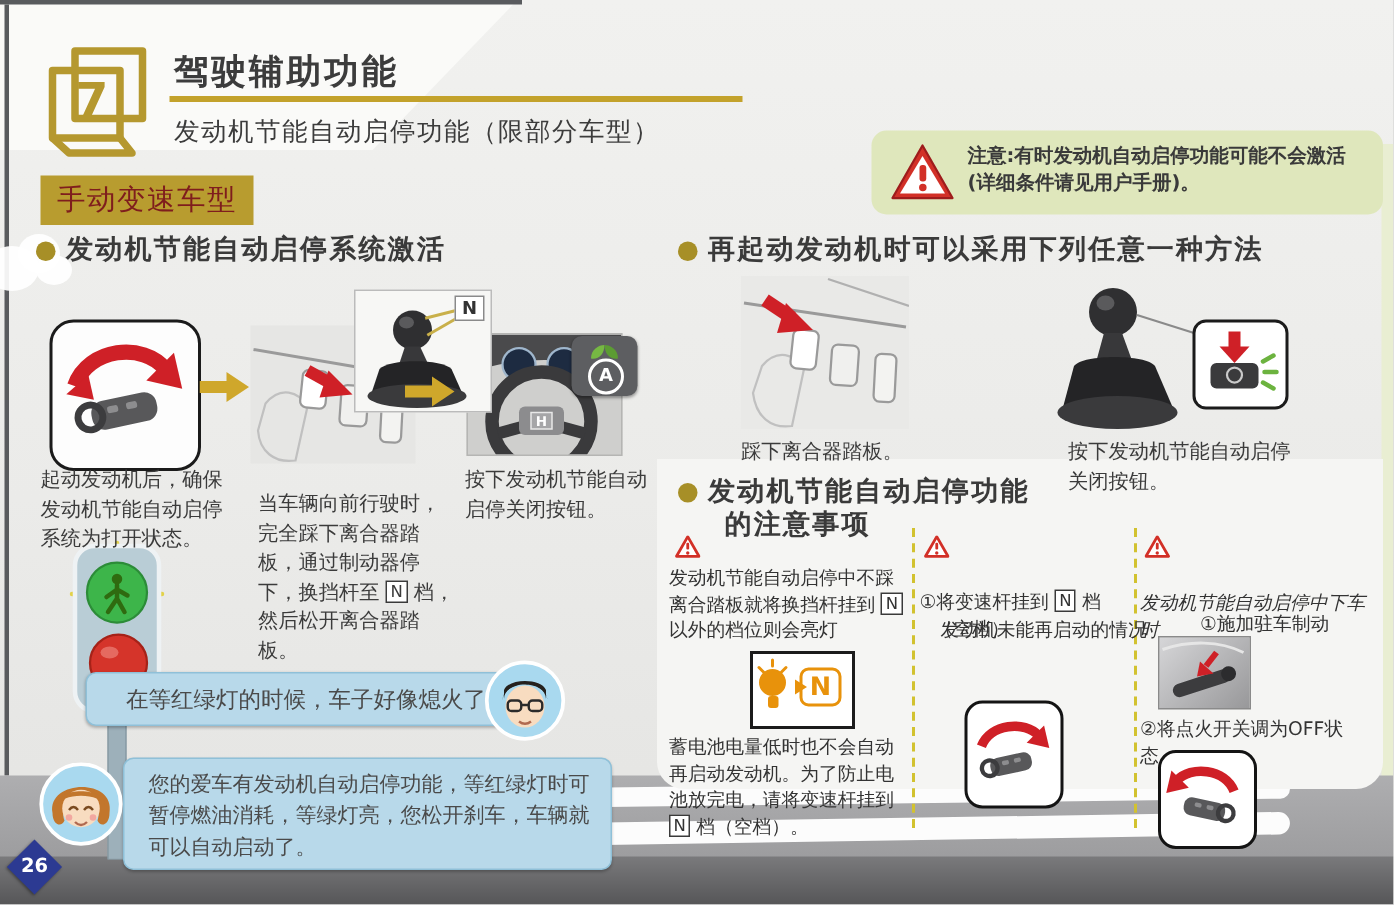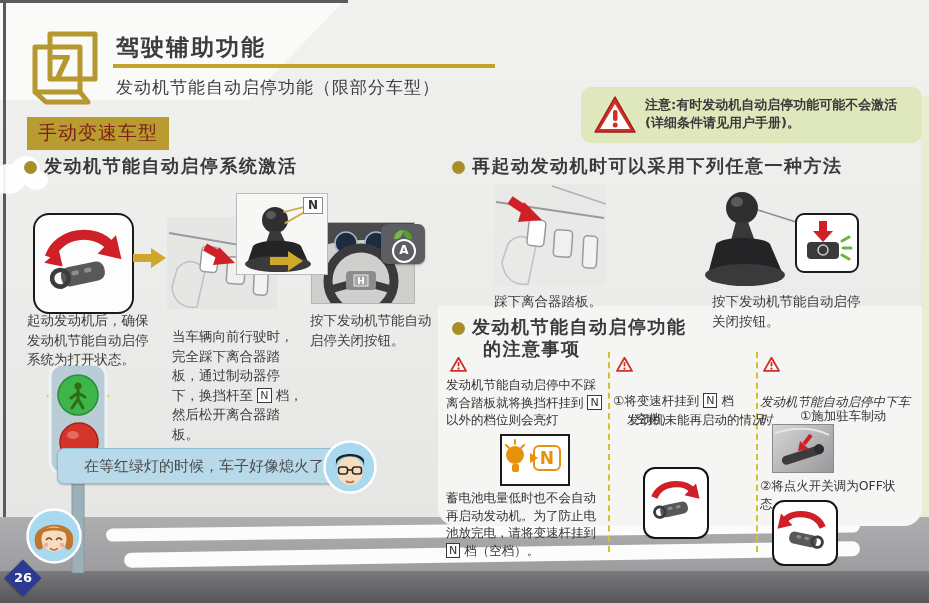--- a/index.html
+++ b/index.html
@@ -384,20 +384,21 @@
       <ellipse cx="27" cy="31" rx="13" ry="14" fill="#f8dcc0"></ellipse>
       <path d="M12 28 C12 12 42 12 42 28 C42 20 36 16 27 16 C18 16 12 20 12 28 Z" fill="#25211d"></path>
       <path d="M13 26 C13 13 41 13 41 26 L41 20 C38 12 16 12 13 20 Z" fill="#25211d"></path>
       <rect x="15.5" y="27" width="9" height="7" rx="2.5" fill="none" stroke="#2b2b2b" stroke-width="1.6"></rect>
       <rect x="29.5" y="27" width="9" height="7" rx="2.5" fill="none" stroke="#2b2b2b" stroke-width="1.6"></rect>
       <line x1="24.5" y1="30" x2="29.5" y2="30" stroke="#2b2b2b" stroke-width="1.6"></line>
       <path d="M23 41 Q27 44 31 41" stroke="#b06a50" stroke-width="1.6" fill="none"></path>
     </svg>
   </div>
 
+  <div class="abs bubble bubble2">您的爱车有发动机自动启停功能，等红绿灯时可暂停燃油消耗，等绿灯亮，您松开刹车，车辆就可以自动启动了。</div>
   <div class="abs avatar" style="left:26px;top:508px;">
     <svg width="56" height="56" viewBox="0 0 56 56">
       <circle cx="28" cy="28" r="26.5" fill="#a9d9ef" stroke="#fff" stroke-width="2.5"></circle>
       <path d="M9 34 C5 12 51 10 47 34 C47 42 41 44 39 39 C45 22 11 22 17 39 C15 44 9 42 9 34 Z" fill="#c2762c"></path>
       <ellipse cx="28" cy="31" rx="12.5" ry="12.5" fill="#f8dcc0"></ellipse>
       <path d="M12 30 C10 16 46 16 44 30 C42 20 14 20 12 30 Z" fill="#c2762c"></path>
       <path d="M20 32 q3 -4 6 0" stroke="#7a4a20" stroke-width="1.6" fill="none"></path>
       <path d="M30 32 q3 -4 6 0" stroke="#7a4a20" stroke-width="1.6" fill="none"></path>
       <circle cx="20" cy="37" r="2.2" fill="#f2a8a0"></circle>
         <circle cx="36" cy="37" r="2.2" fill="#f2a8a0"></circle>

